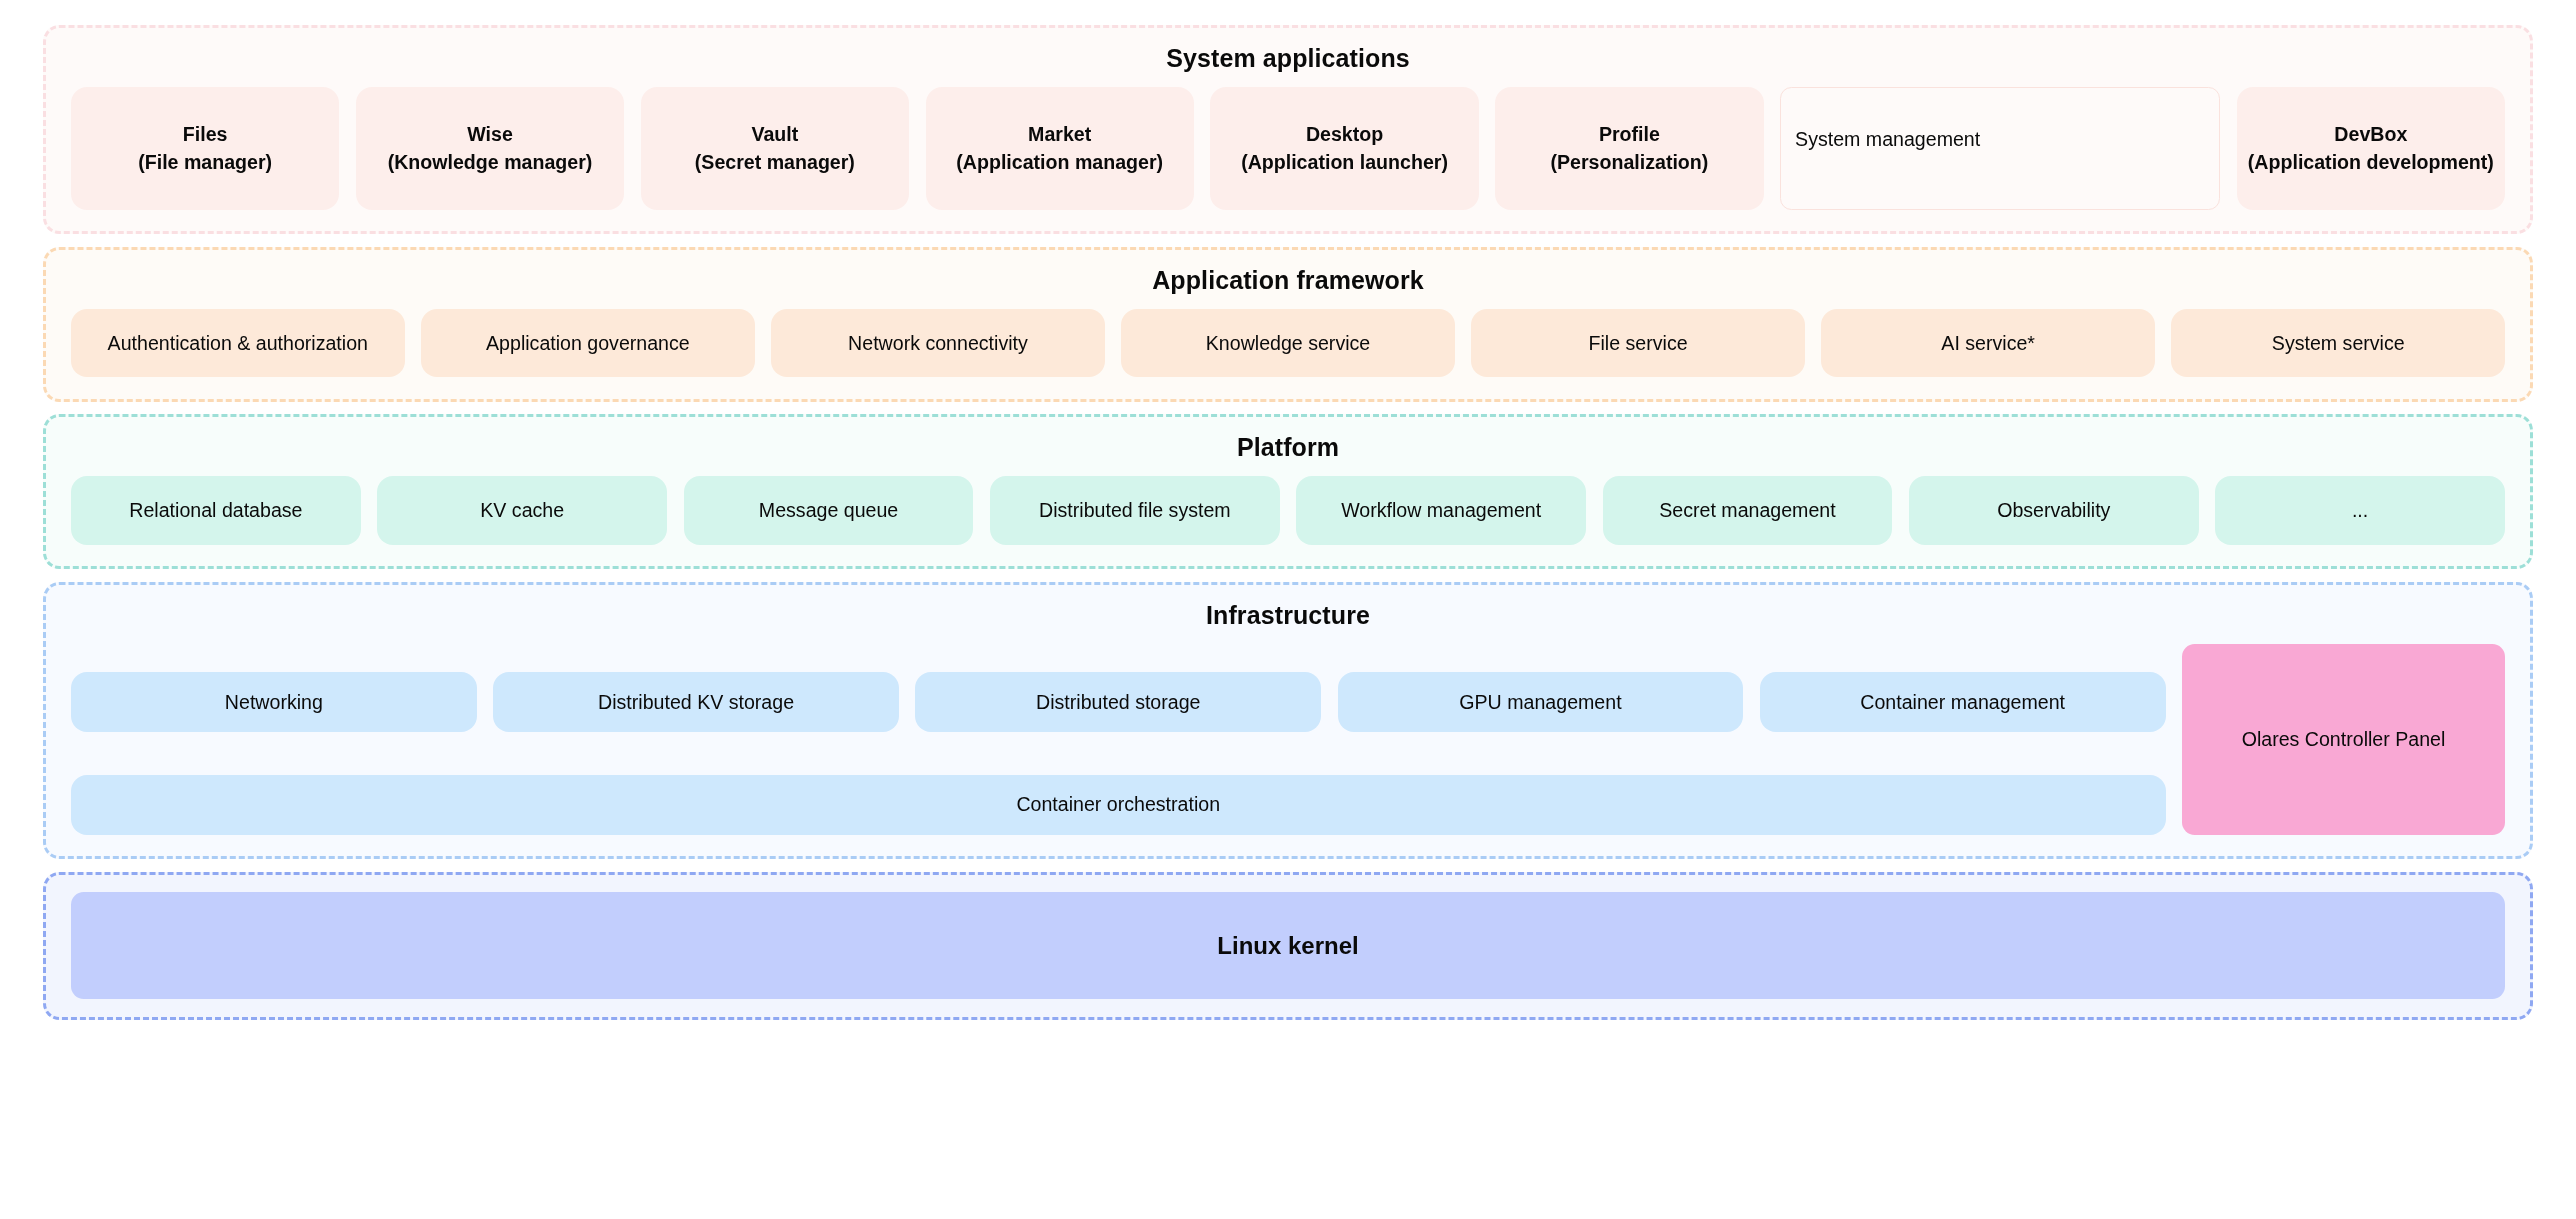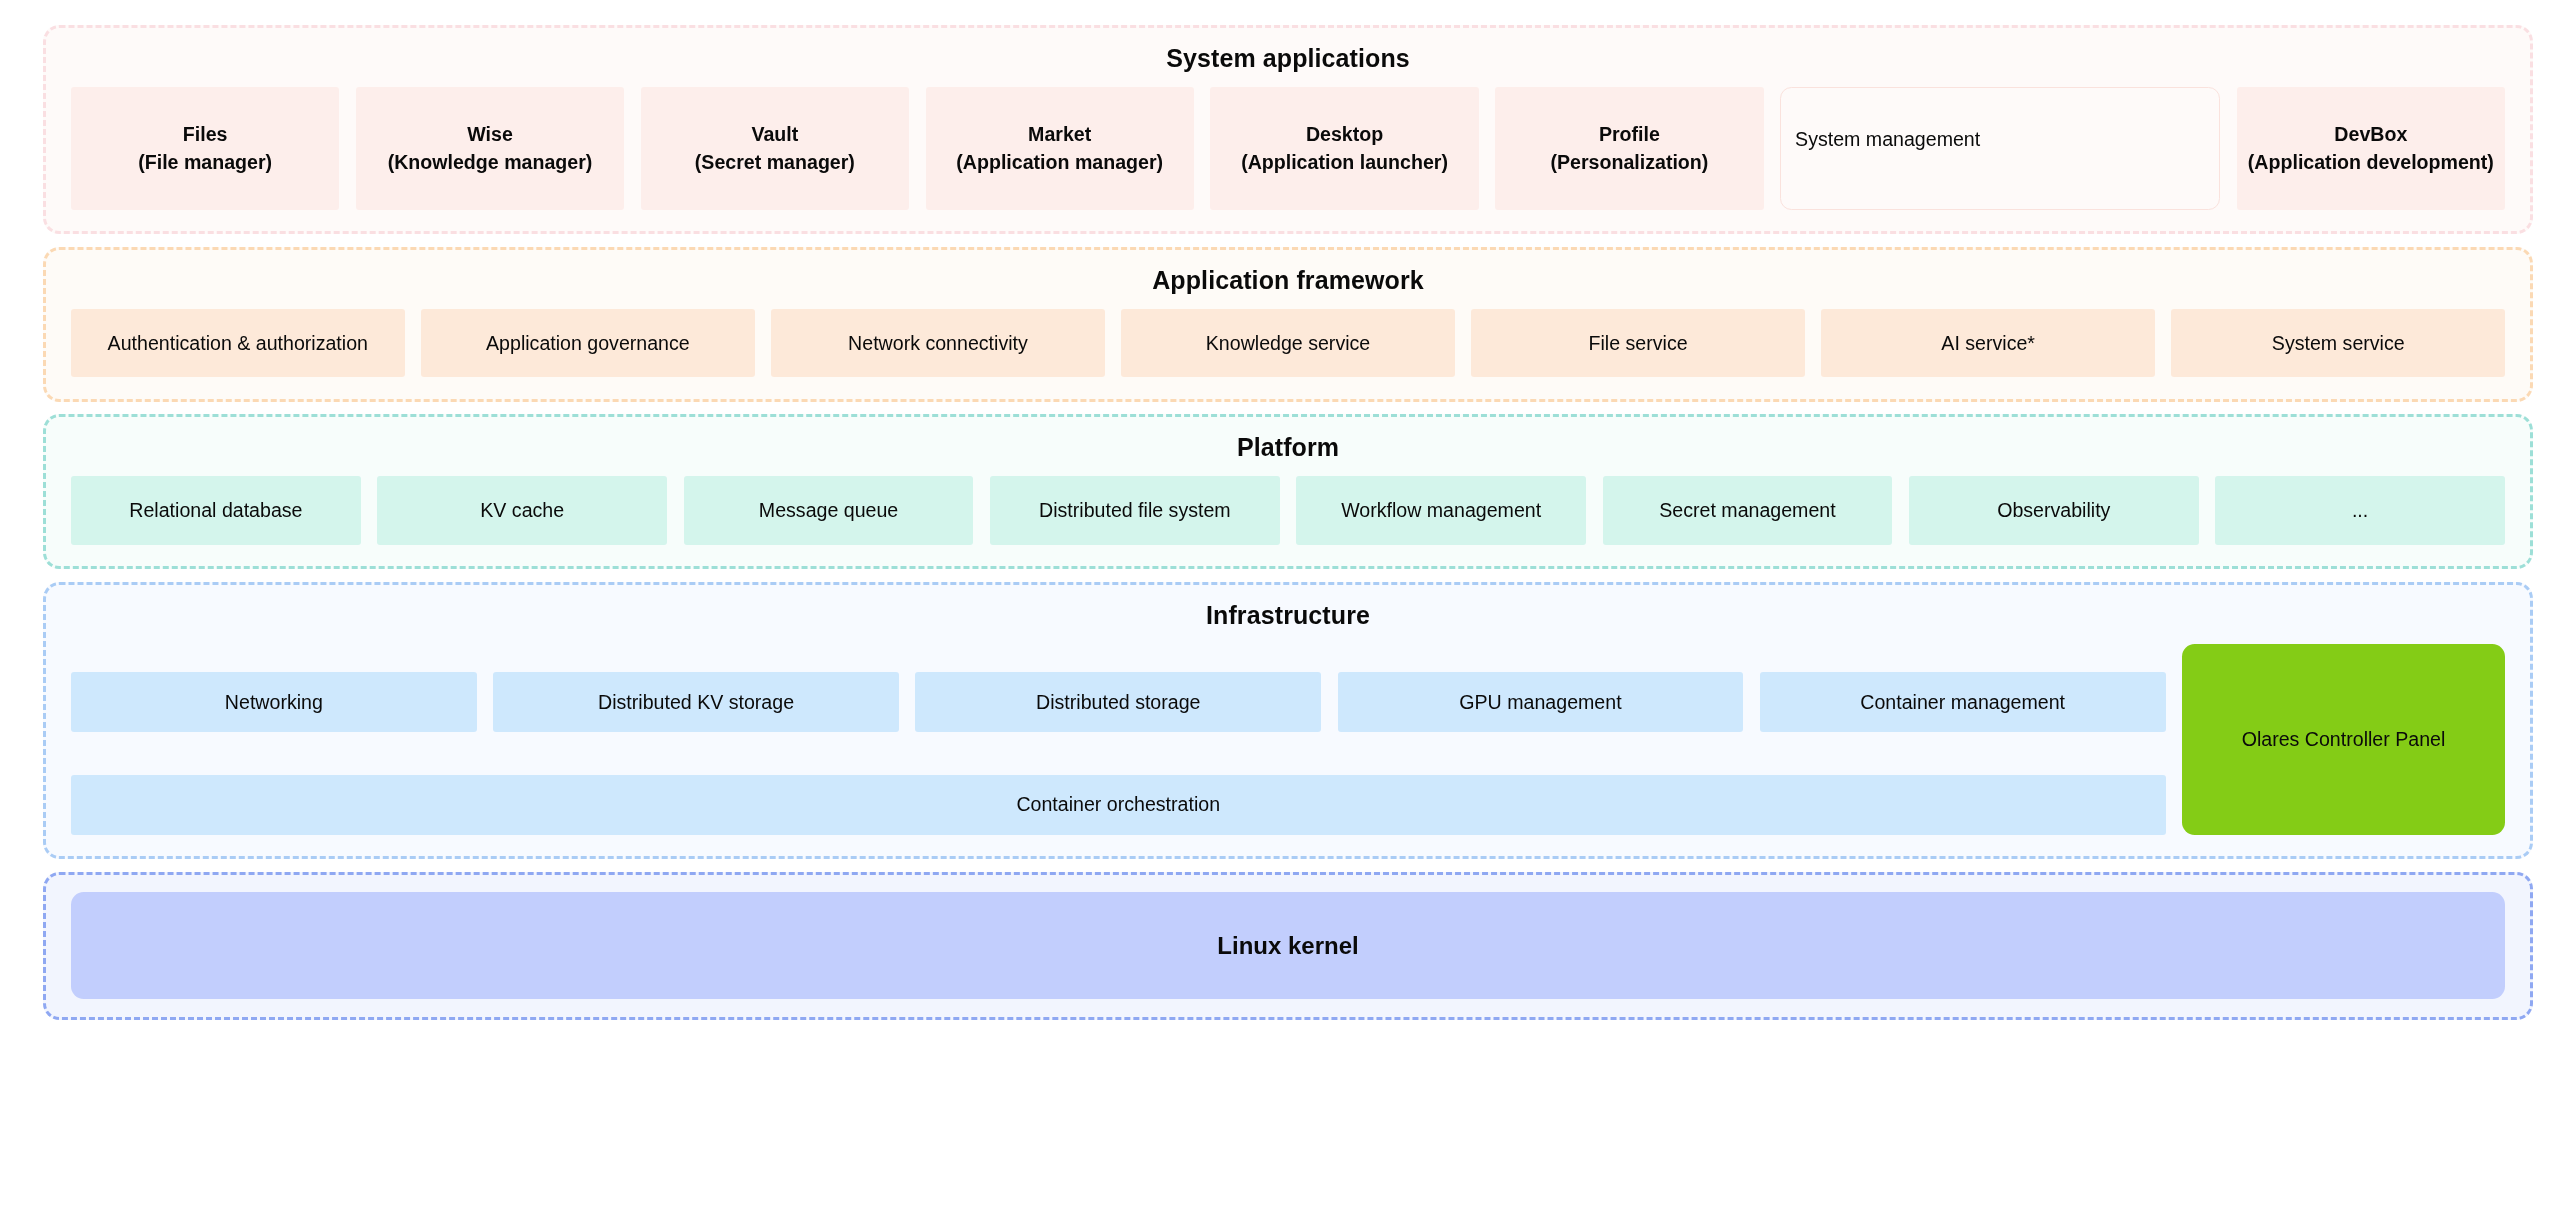--- a/index.html
+++ b/index.html
@@ -41,21 +41,21 @@
   }
   .row {
     display: flex;
     width: 100%;
     gap: 16.5px;
     align-items: stretch;
   }
 
   
   .card {
-    border-radius: 3px;
+    border-radius: 16px;
     display: flex;
     align-items: center;
     justify-content: center;
     text-align: center;
     color: #0a0a0a;
     font-size: 19.6px;
     font-weight: bold;
     line-height: 1.45;
     padding: 6.3px 7.6px;
     flex: 1 1 0;
@@ -139,21 +139,21 @@
   .infra-left {
     display: flex;
     flex-direction: column;
     gap: 15px;
     flex: 1 1 0;
     min-width: 0;
   }
   .infra-left .row { flex: 1; min-height: 0; margin-top: 28px; }
   .infra-panel {
     flex: 0 0 323px;
-    background: #84cc16;
+    background: #f9a8d4;
     border-radius: 12.7px;
     display: flex;
     align-items: center;
     justify-content: center;
     text-align: center;
     font-size: 19.6px;
     color: #0a0a0a;
     padding: 6.3px 7.6px;
   }
 

